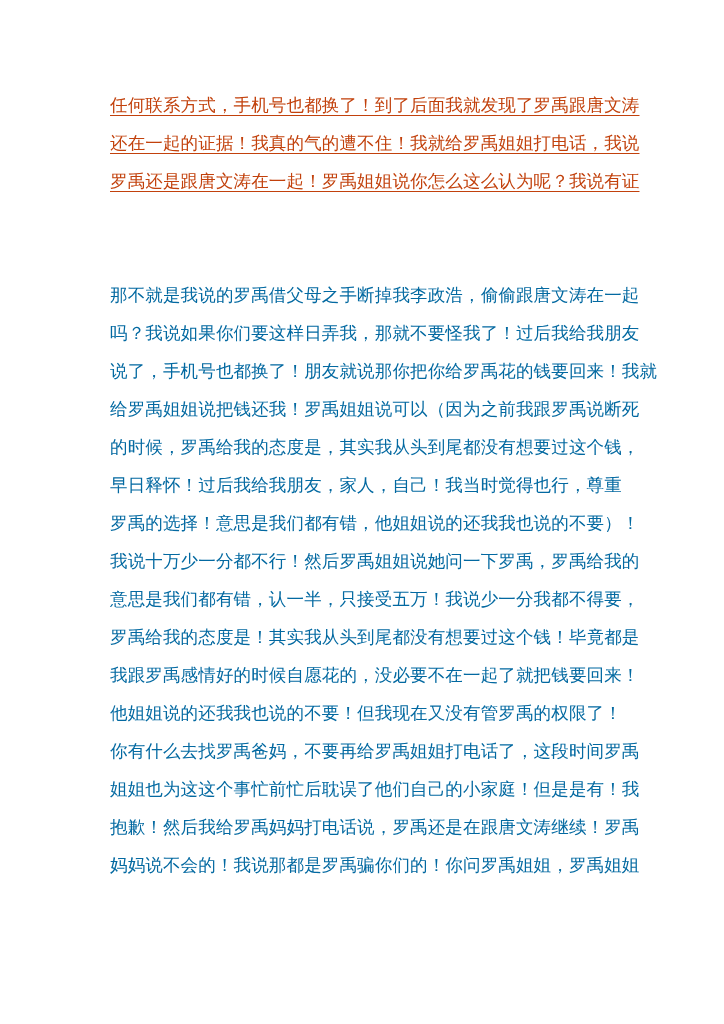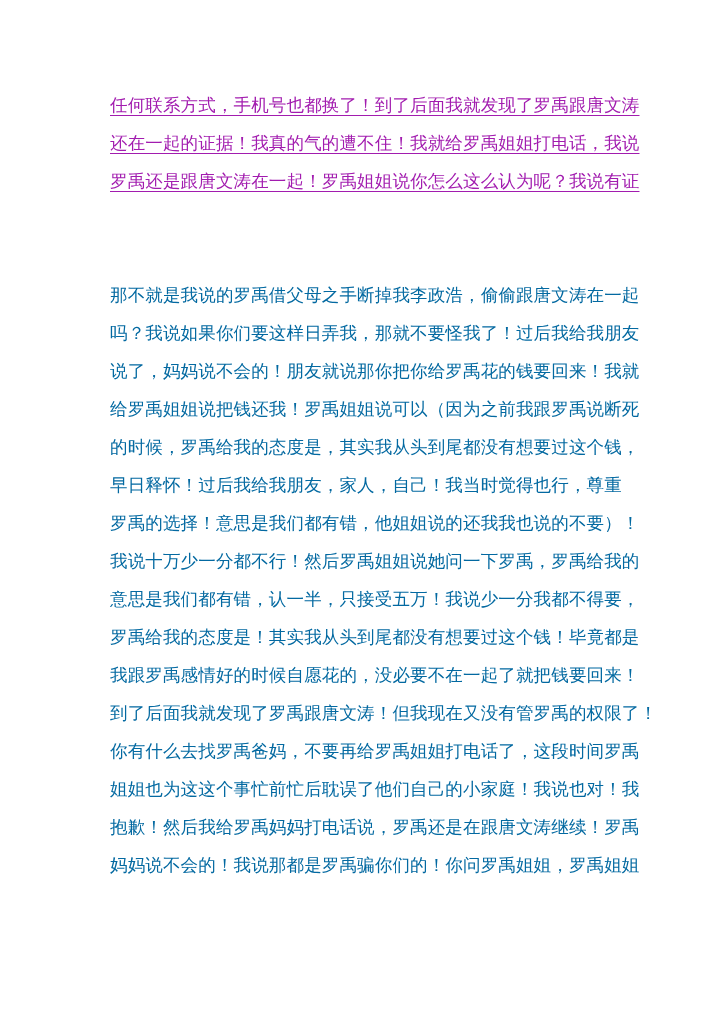--- a/index.html
+++ b/index.html
@@ -43,36 +43,36 @@
   .red-block .text-line {
     text-decoration: underline;
     text-underline-offset: 4px;
     text-decoration-thickness: 1.4px;
   }
 </style>
 </head>
 <body>
 
 <div class="page">
-  <div class="text-block red-block" style="color: #a21caf;">
+  <div class="text-block red-block" style="color: #c2410c;">
       <div class="text-line">任何联系方式，手机号也都换了！到了后面我就发现了罗禹跟唐文涛</div>
       <div class="text-line">还在一起的证据！我真的气的遭不住！我就给罗禹姐姐打电话，我说</div>
       <div class="text-line">罗禹还是跟唐文涛在一起！罗禹姐姐说你怎么这么认为呢？我说有证</div>
     </div>
   <div class="text-block body-block" style="color: #0369a1;">
       <div class="text-line">那不就是我说的罗禹借父母之手断掉我李政浩，偷偷跟唐文涛在一起</div>
       <div class="text-line">吗？我说如果你们要这样日弄我，那就不要怪我了！过后我给我朋友</div>
-      <div class="text-line">说了，妈妈说不会的！朋友就说那你把你给罗禹花的钱要回来！我就</div>
+      <div class="text-line">说了，手机号也都换了！朋友就说那你把你给罗禹花的钱要回来！我就</div>
       <div class="text-line">给罗禹姐姐说把钱还我！罗禹姐姐说可以（因为之前我跟罗禹说断死</div>
       <div class="text-line">的时候，罗禹给我的态度是，其实我从头到尾都没有想要过这个钱，</div>
       <div class="text-line">早日释怀！过后我给我朋友，家人，自己！我当时觉得也行，尊重</div>
       <div class="text-line">罗禹的选择！意思是我们都有错，他姐姐说的还我我也说的不要）！</div>
       <div class="text-line">我说十万少一分都不行！然后罗禹姐姐说她问一下罗禹，罗禹给我的</div>
       <div class="text-line">意思是我们都有错，认一半，只接受五万！我说少一分我都不得要，</div>
       <div class="text-line">罗禹给我的态度是！其实我从头到尾都没有想要过这个钱！毕竟都是</div>
       <div class="text-line">我跟罗禹感情好的时候自愿花的，没必要不在一起了就把钱要回来！</div>
-      <div class="text-line">到了后面我就发现了罗禹跟唐文涛！但我现在又没有管罗禹的权限了！</div>
+      <div class="text-line">他姐姐说的还我我也说的不要！但我现在又没有管罗禹的权限了！</div>
       <div class="text-line">你有什么去找罗禹爸妈，不要再给罗禹姐姐打电话了，这段时间罗禹</div>
-      <div class="text-line">姐姐也为这这个事忙前忙后耽误了他们自己的小家庭！我说也对！我</div>
+      <div class="text-line">姐姐也为这这个事忙前忙后耽误了他们自己的小家庭！但是是有！我</div>
       <div class="text-line">抱歉！然后我给罗禹妈妈打电话说，罗禹还是在跟唐文涛继续！罗禹</div>
       <div class="text-line">妈妈说不会的！我说那都是罗禹骗你们的！你问罗禹姐姐，罗禹姐姐</div>
     </div>
 </div>
 
 </body></html>

